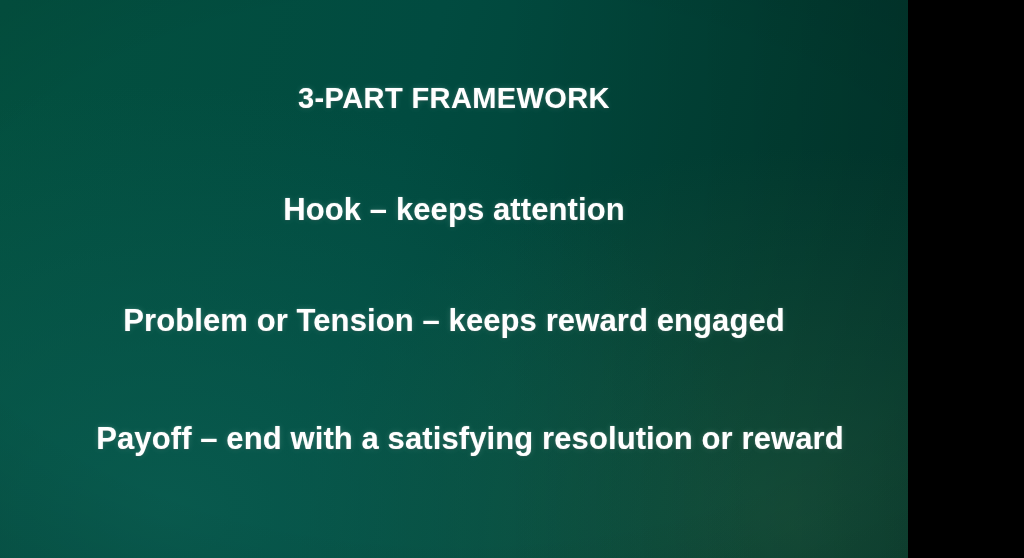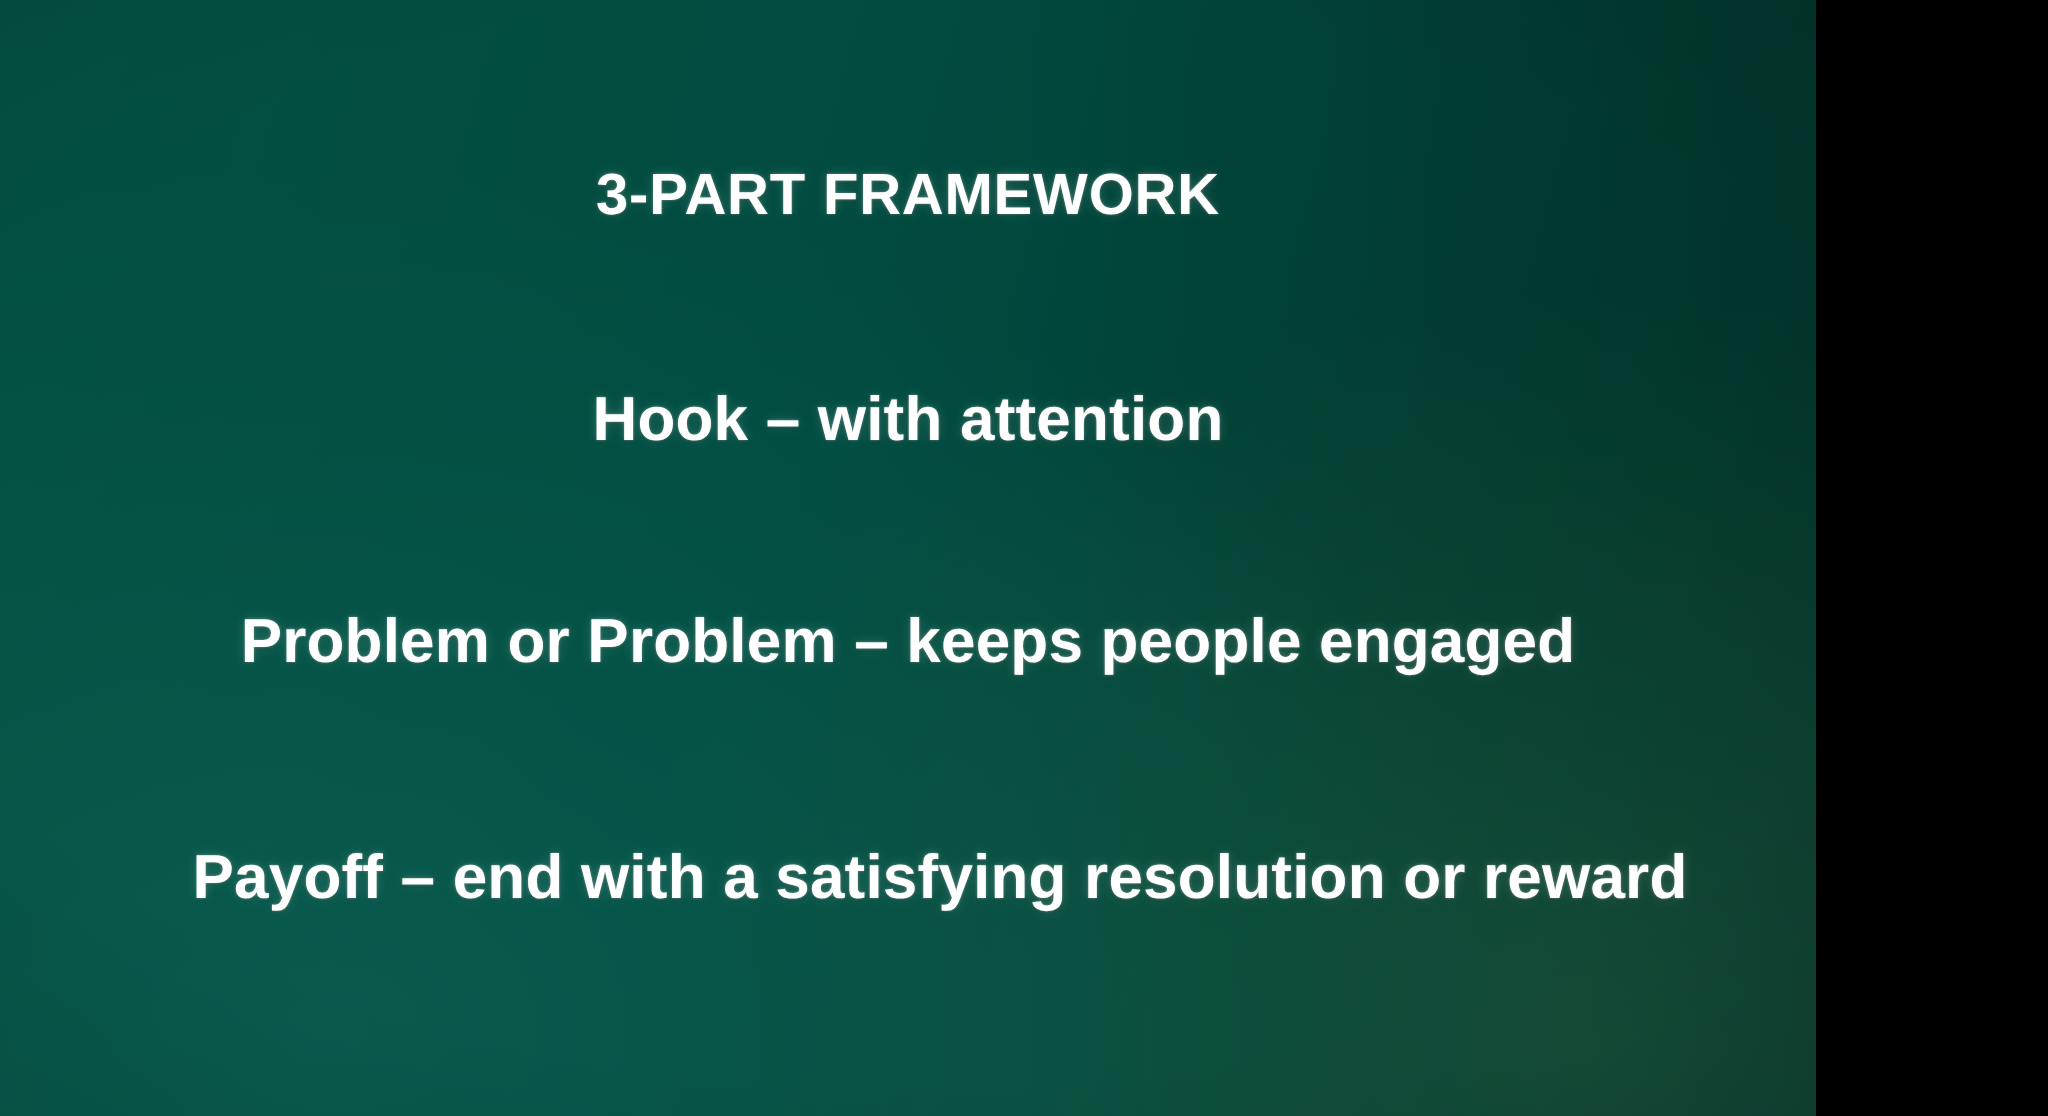--- a/index.html
+++ b/index.html
@@ -100,20 +100,20 @@
 <div id="slide">
 
   <div class="bg-layer" id="bg-base"></div>
   <div class="bg-layer" id="bg-vignette"></div>
   <div class="bg-layer" id="bg-topshade"></div>
 
   <div class="content">
 
     <div class="line" id="line-title">3-PART FRAMEWORK</div>
 
-    <div class="line" id="line-hook">Hook – with attention</div>
+    <div class="line" id="line-hook">Hook – keeps attention</div>
 
-    <div class="line" id="line-problem">Problem or Problem – keeps people engaged</div>
+    <div class="line" id="line-problem">Problem or Tension – keeps reward engaged</div>
 
     <div class="line" id="line-payoff">Payoff – end with a satisfying resolution or reward</div>
 
   </div>
 </div>
 
 </body></html>

